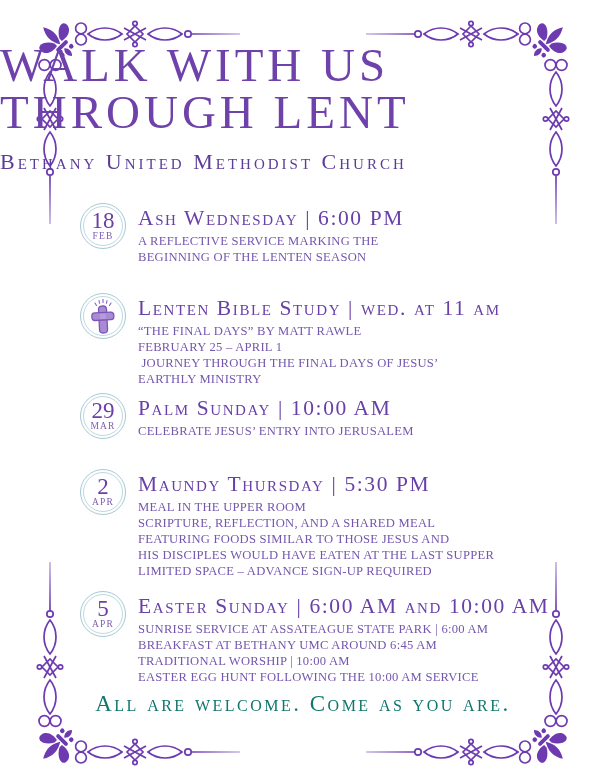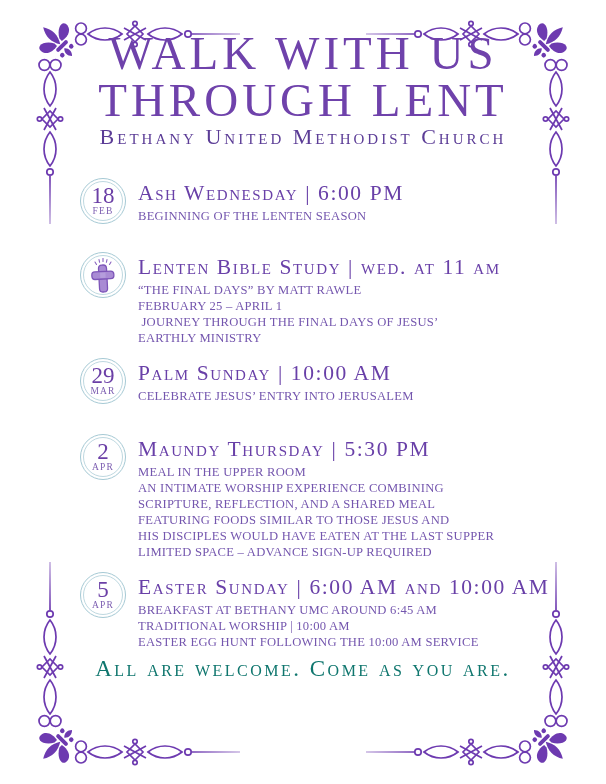--- a/index.html
+++ b/index.html
@@ -22,40 +22,41 @@
     width:216px;height:216px;
     pointer-events:none;
     z-index:0;
   }
   .corner.tl{left:24px;top:8px;}
   .corner.tr{right:24px;top:8px;transform:scaleX(-1);}
   .corner.bl{left:24px;bottom:6px;transform:scaleY(-1);}
   .corner.br{right:24px;bottom:6px;transform:scale(-1,-1);}
 
   
-  .header{position:relative;z-index:1;text-align:center;padding-top:30px;}
+  .header{position:relative;z-index:1;padding-top:42px;}
   .title{
     color:#6f42ab;
     font-size:47px;
     line-height:47px;
     letter-spacing:4px;
     font-weight:normal;
   }
   .subtitle{
+    margin-top:13px;
     color:#5b3c96;
     font-size:22px;
     font-variant:small-caps;
     letter-spacing:3px;
   }
 
   
   .events{position:relative;z-index:1;margin:30px 0 0 80px;width:470px;}
   .event{display:flex;gap:12px;}
   .event.m1{margin-bottom:30px;}
-  .event.m2{margin-bottom:14px;}
+  .event.m2{margin-bottom:8px;}
   .event.m3{margin-bottom:32px;}
   .event.m4{margin-bottom:14px;}
 
   .badge{
     flex:none;
     width:46px;height:46px;
     border:1.4px solid #a5c9d4;
     border-radius:50%;
     position:relative;
     box-sizing:border-box;
@@ -173,20 +174,21 @@
 
   <div class="events">
 
     <div class="event m1">
       <div class="badge">
         <div class="day">18</div>
         <div class="month">FEB</div>
       </div>
       <div class="event-body">
         <div class="event-title">Ash Wednesday | 6:00 PM</div>
+        <div class="event-detail">A REFLECTIVE SERVICE MARKING THE</div>
         <div class="event-detail">BEGINNING OF THE LENTEN SEASON</div>
       </div>
     </div>
 
     <div class="event m2">
       <div class="badge">
         <svg width="34" height="38" viewBox="0 0 34 38">
           <g stroke="#8a63c0" stroke-width="1.1" stroke-linecap="round">
             <path d="M9,6 L10.5,8.5"></path>
             <path d="M13,3.5 L13.6,6.3"></path>
@@ -222,35 +224,35 @@
     </div>
 
     <div class="event m4">
       <div class="badge">
         <div class="day">2</div>
         <div class="month">APR</div>
       </div>
       <div class="event-body">
         <div class="event-title">Maundy Thursday | 5:30 PM</div>
         <div class="event-detail">MEAL IN THE UPPER ROOM</div>
-        <div class="event-detail">AN INTIMATE WORSHIP EXPERIENCE COMBINING</div>
         <div class="event-detail">SCRIPTURE, REFLECTION, AND A SHARED MEAL</div>
         <div class="event-detail">FEATURING FOODS SIMILAR TO THOSE JESUS AND</div>
         <div class="event-detail">HIS DISCIPLES WOULD HAVE EATEN AT THE LAST SUPPER</div>
         <div class="event-detail">LIMITED SPACE – ADVANCE SIGN-UP REQUIRED</div>
       </div>
     </div>
 
     <div class="event m5">
       <div class="badge">
         <div class="day">5</div>
         <div class="month">APR</div>
       </div>
       <div class="event-body">
         <div class="event-title">Easter Sunday | 6:00 AM and 10:00 AM</div>
+        <div class="event-detail">SUNRISE SERVICE AT ASSATEAGUE STATE PARK | 6:00 AM</div>
         <div class="event-detail">BREAKFAST AT BETHANY UMC AROUND 6:45 AM</div>
         <div class="event-detail">TRADITIONAL WORSHIP | 10:00 AM</div>
         <div class="event-detail">EASTER EGG HUNT FOLLOWING THE 10:00 AM SERVICE</div>
       </div>
     </div>
 
   </div>
 
   <div class="footer">All are welcome. Come as you are.</div>
 

